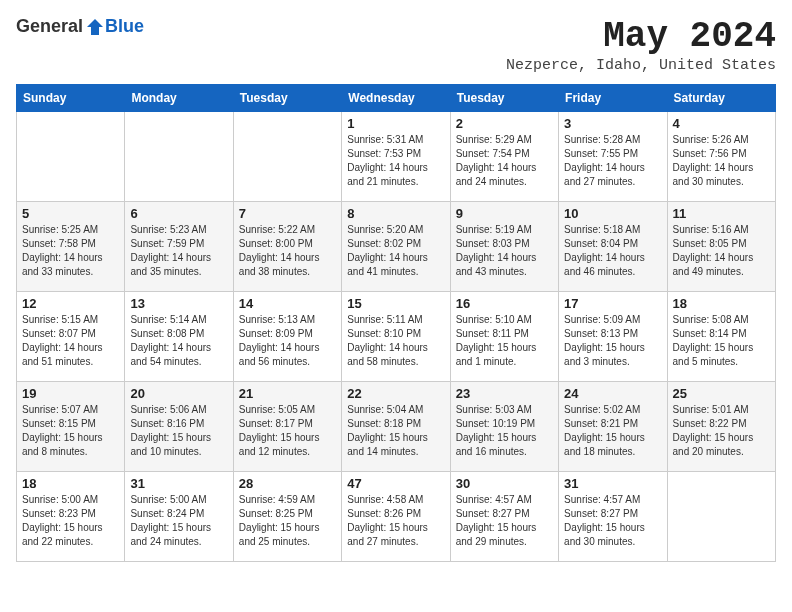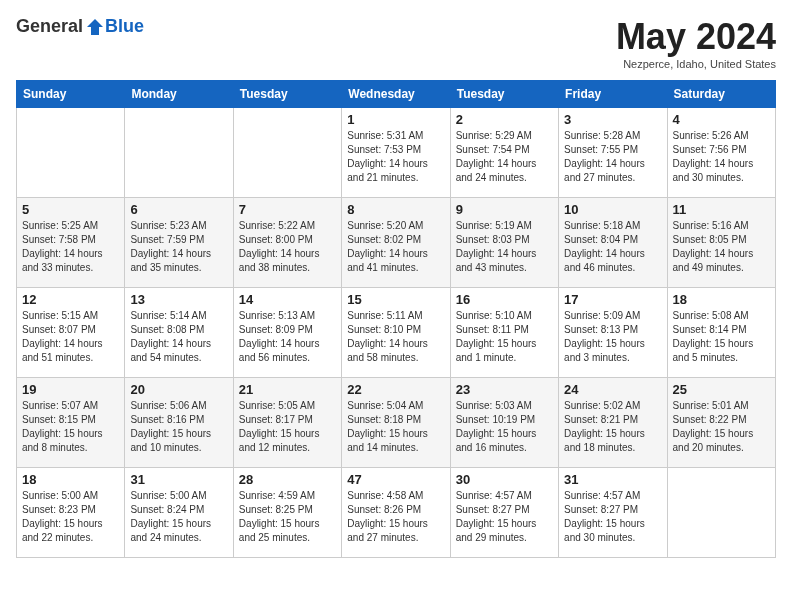--- a/index.html
+++ b/index.html
@@ -36,28 +36,29 @@
       font-weight: bold;
       color: #1565c0;
     }
     .logo-icon {
       width: 20px;
       height: 20px;
       margin-left: 2px;
     }
     .title-area {
       text-align: right;
+      font-family: Liberation Mono, monospace;
     }
     .month-title {
       font-size: 36px;
       font-weight: bold;
       color: #222;
     }
     .location {
-      font-size: 11px;
+      font-size: 15px;
       color: #444;
     }
     table {
       width: 100%;
       border-collapse: collapse;
       table-layout: fixed;
     }
     thead tr th {
       background-color: #1565c0;
       color: #fff;

